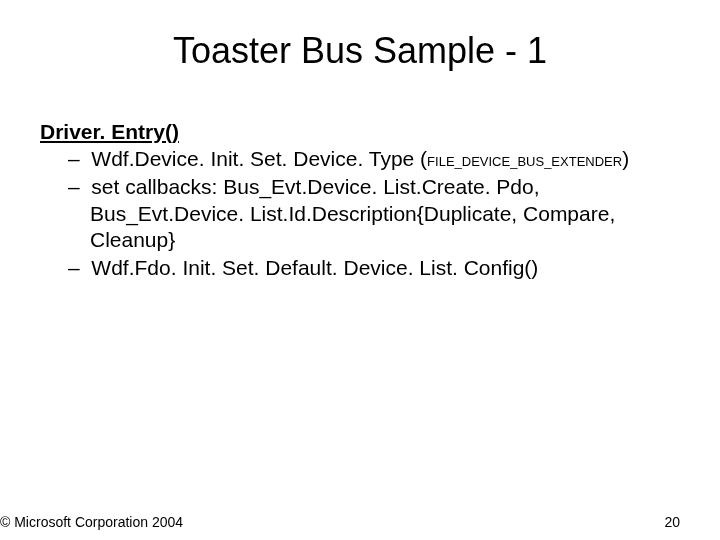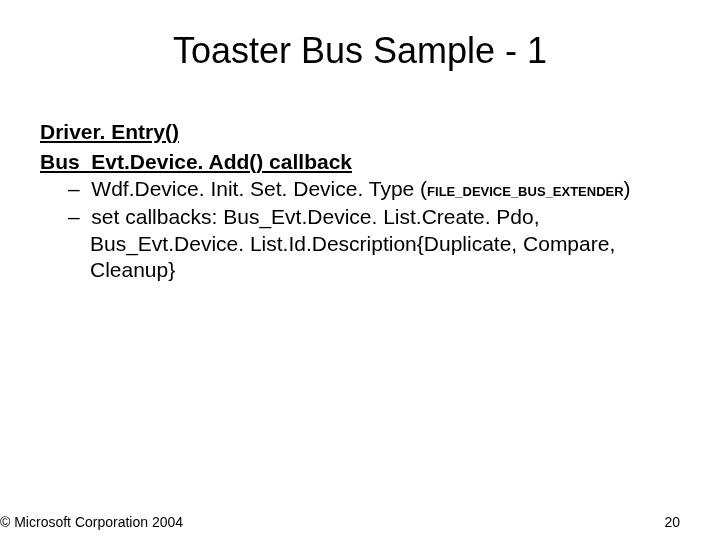--- a/index.html
+++ b/index.html
@@ -2,43 +2,43 @@
 <html><head>
 <meta charset="utf-8">
 <style>
   * { box-sizing: border-box; margin: 0; padding: 0; }
   html, body { width: 720px; height: 540px; background: #fff; font-family: Arial, Helvetica, sans-serif; color: #000; }
   .slide { position: relative; width: 720px; height: 540px; padding: 20px 40px 30px 40px; }
   .title { text-align: center; font-size: 36px; font-weight: 400; margin-top: 10px; margin-bottom: 48px; }
   .section-head { font-size: 21px; font-weight: 700; margin-top: 6px; text-decoration: underline; }
   .bullet-lvl1 { font-size: 21px; margin-left: 28px; padding-left: 22px; text-indent: -22px; line-height: 1.25; margin-top: 2px; }
   .bullet-dash::before { content: "\2013\00a0\00a0"; }
-  .small { font-size: 13px; font-weight: 700; }
+  .small { font-size: 13px; font-weight: 400; }
   .footer { position: absolute; bottom: 26px; left: 0; width: 720px; font-size: 14px; }
   .footer-center { position: absolute; width: 100%; }
   .footer-right { position: absolute; right: 40px; }
 </style>
 </head>
 <body>
 
 <div class="slide">
 
   <h1 class="title">Toaster Bus Sample - 1</h1>
 
   <div>
 
     <div class="section-head">Driver. Entry()</div>
 
-    <div class="section-head">Bus_Evt.Device. Add() callback</div>
 
     <div class="bullet-lvl1 bullet-dash"><span>Wdf.Device. Init. Set. Device. Type (</span><span class="small">FILE_DEVICE_BUS_EXTENDER</span><span>)</span></div>
 
 
     <div class="bullet-lvl1 bullet-dash">set callbacks: Bus_Evt.Device. List.Create. Pdo, Bus_Evt.Device. List.Id.Description{Duplicate, Compare, Cleanup}</div>
 
+    <div class="bullet-lvl1 bullet-dash">Wdf.Fdo. Init. Set. Default. Device. List. Config()</div>
 
   </div>
 
   <div class="footer">
     <div class="footer-center">© Microsoft Corporation 2004</div>
     <div class="footer-right">20</div>
   </div>
 
 </div>
 

